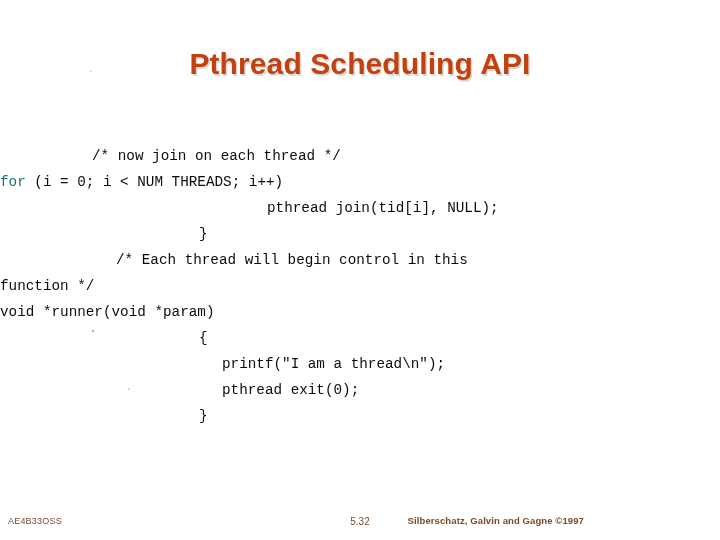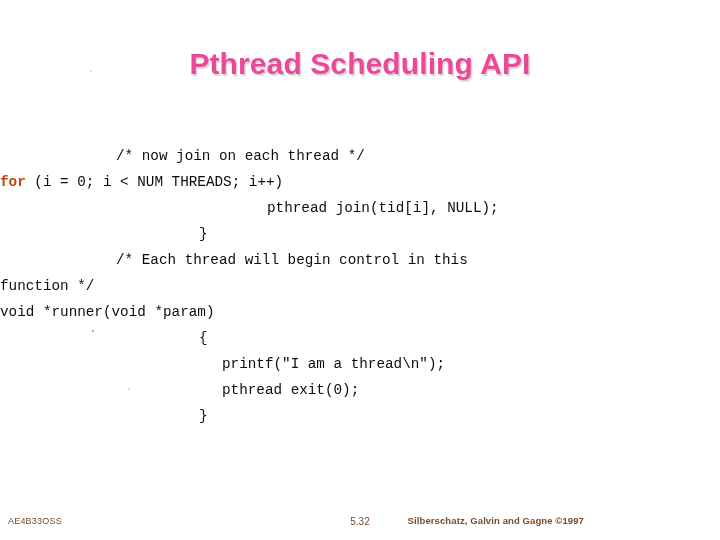--- a/index.html
+++ b/index.html
@@ -25,21 +25,21 @@
     position: absolute;
     left: 0;
     top: 26px;
     width: 720px;
     text-align: center;
     font-family: "Liberation Sans", sans-serif;
     font-weight: bold;
     font-size: 30px;
     line-height: 36px;
     letter-spacing: 0.1px;
-    color: #ec4899;
+    color: #c2410c;
     text-shadow: 1.5px 1.5px 0 rgba(170,170,170,0.45);
     white-space: nowrap;
   }
 
   
   #code-block {
     position: absolute;
     left: 0;
     top: 129px;
     width: 720px;
@@ -48,34 +48,34 @@
     line-height: 26px;
     color: #0d0d0d;
     white-space: pre;
   }
   .code-line {
     display: block;
     height: 26px;
     white-space: pre;
   }
   
-  .ind-a  { padding-left: 116px; }   */
+  .ind-a  { padding-left: 92px; }   */
   .ind-b  { padding-left: 215px; }  
   .ind-c  { padding-left: 267px; }  
   .ind-d  { padding-left: 199px; }  
   .ind-e  { padding-left: 116px; }  
   .ind-f  { }   */
   .ind-g  { padding-left: 199px; }  
   .ind-h  { padding-left: 199px; }  
   .ind-i  { padding-left: 222px; }  
   .ind-j  { padding-left: 222px; }  
   .ind-k  { padding-left: 199px; }  
 
   
-  .kw-for { color: #c2410c; font-weight: bold; }
+  .kw-for { color: #0f766e; font-weight: normal; }
 
   
   .artifact {
     position: absolute;
     background: #6f6f6f;
     border-radius: 50%;
     pointer-events: none;
   }
 
   

